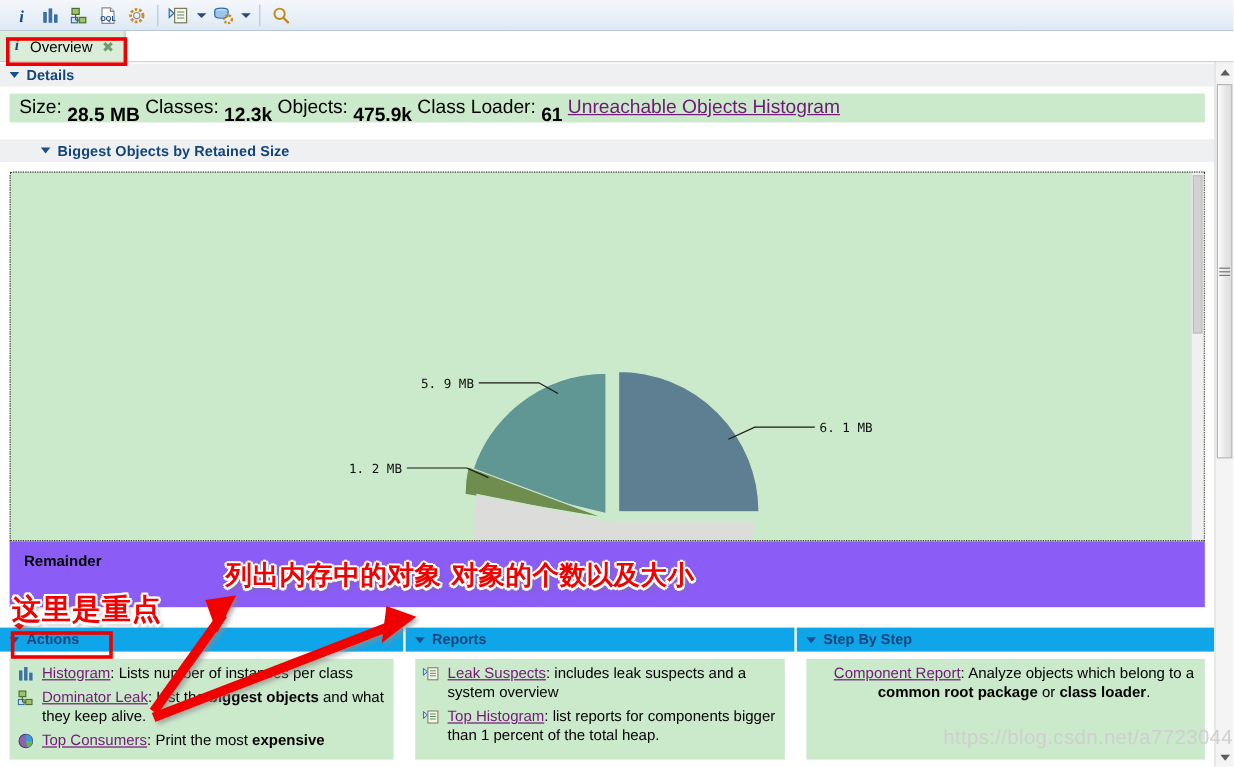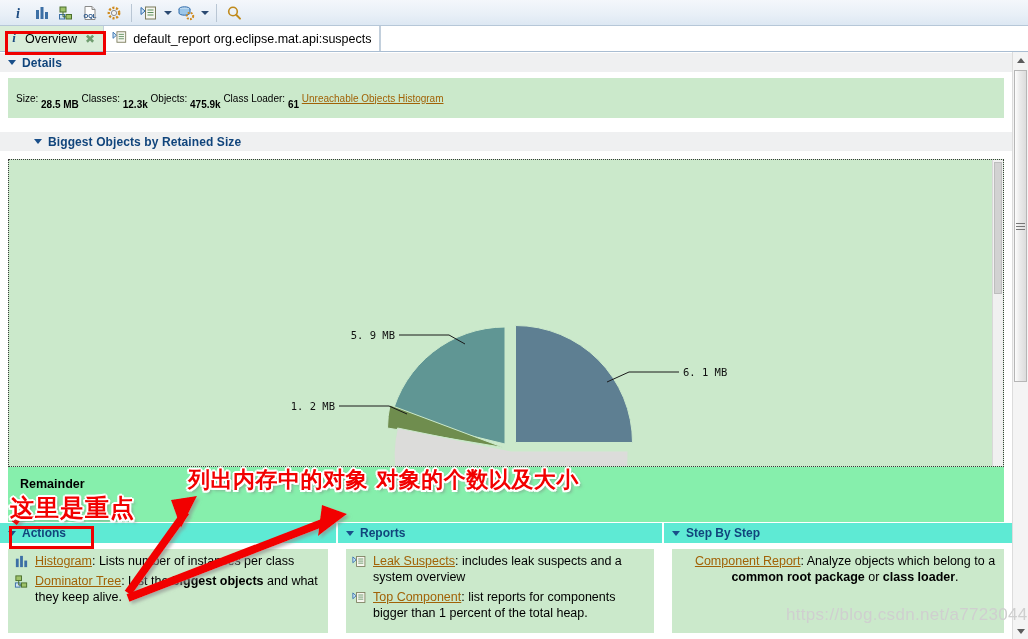--- a/index.html
+++ b/index.html
@@ -48,47 +48,47 @@
 
   .section-head{
     height:20px;display:flex;align-items:center;gap:6px;
     background:#eff0f1;border-top:1px solid #ffffff;
     padding-left:8px;box-sizing:border-box;
   }
   .section-head .tri{width:0;height:0;border-left:4.5px solid transparent;border-right:4.5px solid transparent;border-top:5px solid #1a4f8a;}
   .section-head .stitle{font-weight:bold;font-size:12px;color:#11457c;letter-spacing:.1px;}
 
   .detail-body{
-    margin:6px 8px 0 8px;background:#cbe9cb;height:40px;
+    margin:6px 8px 0 8px;background:#cbe9cb;height:24px;
     display:flex;align-items:center;padding-left:8px;box-sizing:border-box;
-    font-size:10px;
+    font-size:16px;
   }
   .detail-body b{font-weight:bold;margin-top:13px;}
-  .link{color:#a16207;text-decoration:underline;cursor:pointer;}
+  .link{color:#701a75;text-decoration:underline;cursor:pointer;}
 
   
   .chartwrap{
     position:relative;margin:8px 8px 0 8px;height:308px;
     background:#cbe9cb;border:1px dotted #3a3a3a;box-sizing:border-box;
   }
   .chart-svg{position:absolute;left:0;top:0;}
 
   .remainder{
-    background:#86efac;margin:0 8px;height:55px;
+    background:#8b5cf6;margin:0 8px;height:55px;
     padding:10px 0 0 12px;box-sizing:border-box;
     font-weight:bold;font-size:12.5px;
   }
 
   
   .panels{position:absolute;left:0;top:471px;width:1012px;height:116px;display:flex;gap:0;}
   .panel{position:relative;box-sizing:border-box;}
   .p1{width:336px;}
   .p2{width:324px;margin-left:2px;}
   .p3{width:348px;margin-left:2px;}
-  .panel .phead{height:20px;display:flex;align-items:center;gap:6px;background:#5eead4;padding-left:8px;box-sizing:border-box;}
+  .panel .phead{height:20px;display:flex;align-items:center;gap:6px;background:#0ea5e9;padding-left:8px;box-sizing:border-box;}
   .panel .phead .tri{width:0;height:0;border-left:4.5px solid transparent;border-right:4.5px solid transparent;border-top:5px solid #1a4f8a;}
   .panel .phead .ptitle{font-weight:bold;font-size:12px;color:#11457c;}
   .panel .pbody{background:#cbe9cb;margin:6px 8px 0 8px;padding:4px 6px 6px 6px;box-sizing:border-box;height:84px;}
   .p3 .pbody{padding-left:20px;text-align:center;}
   .entry{display:flex;gap:6px;align-items:flex-start;margin-bottom:4px;line-height:16px;font-size:12.5px;}
   .entry .txt{flex:1;}
   .entry b{font-weight:bold;}
   .ico{width:15px;height:15px;flex:0 0 15px;margin-top:1px;}
 
   
@@ -210,30 +210,20 @@
 
   <div class="tabbar">
     <div class="tab active">
       <span>
         <svg width="12" height="14" viewBox="0 0 12 14">
             <text x="6" y="12" text-anchor="middle" font-family="Liberation Serif, serif" font-size="13" font-style="italic" font-weight="bold" fill="#1b4a80">i</text>
           </svg>
       </span>
       <span>Overview</span>
       <span class="closeg">✖</span>
-    </div>
-    <div class="tab plain">
-      <span>
-        <svg width="16" height="14" viewBox="0 0 18 16">
-          <path d="M1 2.5 L5 6 L1 9.5 Z" fill="#cfe3f5" stroke="#2f6bab" stroke-width="1"></path>
-          <rect x="5.5" y="2" width="10" height="12" fill="#f6f6ef" stroke="#7a7a5a" stroke-width="1"></rect>
-          <path d="M7.5 5 h6 M7.5 7.5 h6 M7.5 10 h6" stroke="#5b8f5b" stroke-width="1"></path>
-        </svg>
-      </span>
-      <span>default_report  org.eclipse.mat.api:suspects</span>
     </div>
     <div class="tabfill"></div>
   </div>
 
   <div class="content">
 
     <div class="section-head">
       <span class="tri"></span>
       <span class="stitle">Details</span>
     </div>
@@ -307,21 +297,31 @@
           </div>
           <div class="entry">
             <span class="ico">
               <svg width="15" height="15" viewBox="0 0 16 16">
                 <rect x="2" y="2" width="6" height="5" fill="#9fc36a" stroke="#4a6f2c" stroke-width="1"></rect>
                 <rect x="8" y="9.5" width="5.5" height="4.5" fill="#9fc36a" stroke="#4a6f2c" stroke-width="1"></rect>
                 <rect x="1.5" y="9.5" width="5" height="4.5" fill="#cfe3f5" stroke="#3c6fa5" stroke-width="1"></rect>
                 <path d="M5 7 L5 11.8 M5 11.8 L8 11.8" stroke="#4a6f2c" fill="none" stroke-width="1"></path>
               </svg>
             </span>
-            <span class="txt"><span class="link">Dominator Tree</span>: List the <b>biggest objects</b> and what they keep alive.</span>
+            <span class="txt"><span class="link">Dominator Leak</span>: List the <b>biggest objects</b> and what they keep alive.</span>
+          </div>
+          <div class="entry">
+            <span class="ico">
+              <svg width="15" height="15" viewBox="0 0 16 16">
+                <circle cx="8" cy="8" r="6" fill="#8f5fb0" stroke="#4a3a6a" stroke-width="1"></circle>
+                <path d="M8 8 L8 2 A6 6 0 0 1 14 8 Z" fill="#3c9ad6"></path>
+                <path d="M8 8 L14 8 A6 6 0 0 1 9.5 13.8 Z" fill="#58b85c"></path>
+              </svg>
+            </span>
+            <span class="txt"><span class="link">Top Consumers</span>: Print the most <b>expensive</b></span>
           </div>
         </div>
       </div>
 
       <div class="panel p2">
         <div class="phead">
           <span class="tri"></span>
           <span class="ptitle">Reports</span>
         </div>
         <div class="pbody">
@@ -336,21 +336,21 @@
             <span class="txt"><span class="link">Leak Suspects</span><span>: includes leak suspects and a system overview</span></span>
           </div>
           <div class="entry">
             <span class="ico">
               <svg width="15" height="15" viewBox="0 0 18 16">
                 <path d="M1 2.5 L5 6 L1 9.5 Z" fill="#cfe3f5" stroke="#2f6bab" stroke-width="1"></path>
                 <rect x="5.5" y="2" width="10" height="12" fill="#f6f6ef" stroke="#7a7a5a" stroke-width="1"></rect>
                 <path d="M7.5 5 h6 M7.5 7.5 h6 M7.5 10 h6" stroke="#5b8f5b" stroke-width="1"></path>
               </svg>
             </span>
-            <span class="txt"><span class="link">Top Component</span><span>: list reports for components bigger than 1 percent of the total heap.</span></span>
+            <span class="txt"><span class="link">Top Histogram</span><span>: list reports for components bigger than 1 percent of the total heap.</span></span>
           </div>
         </div>
       </div>
 
       <div class="panel p3">
         <div class="phead">
           <span class="tri"></span>
           <span class="ptitle">Step By Step</span>
         </div>
         <div class="pbody">

